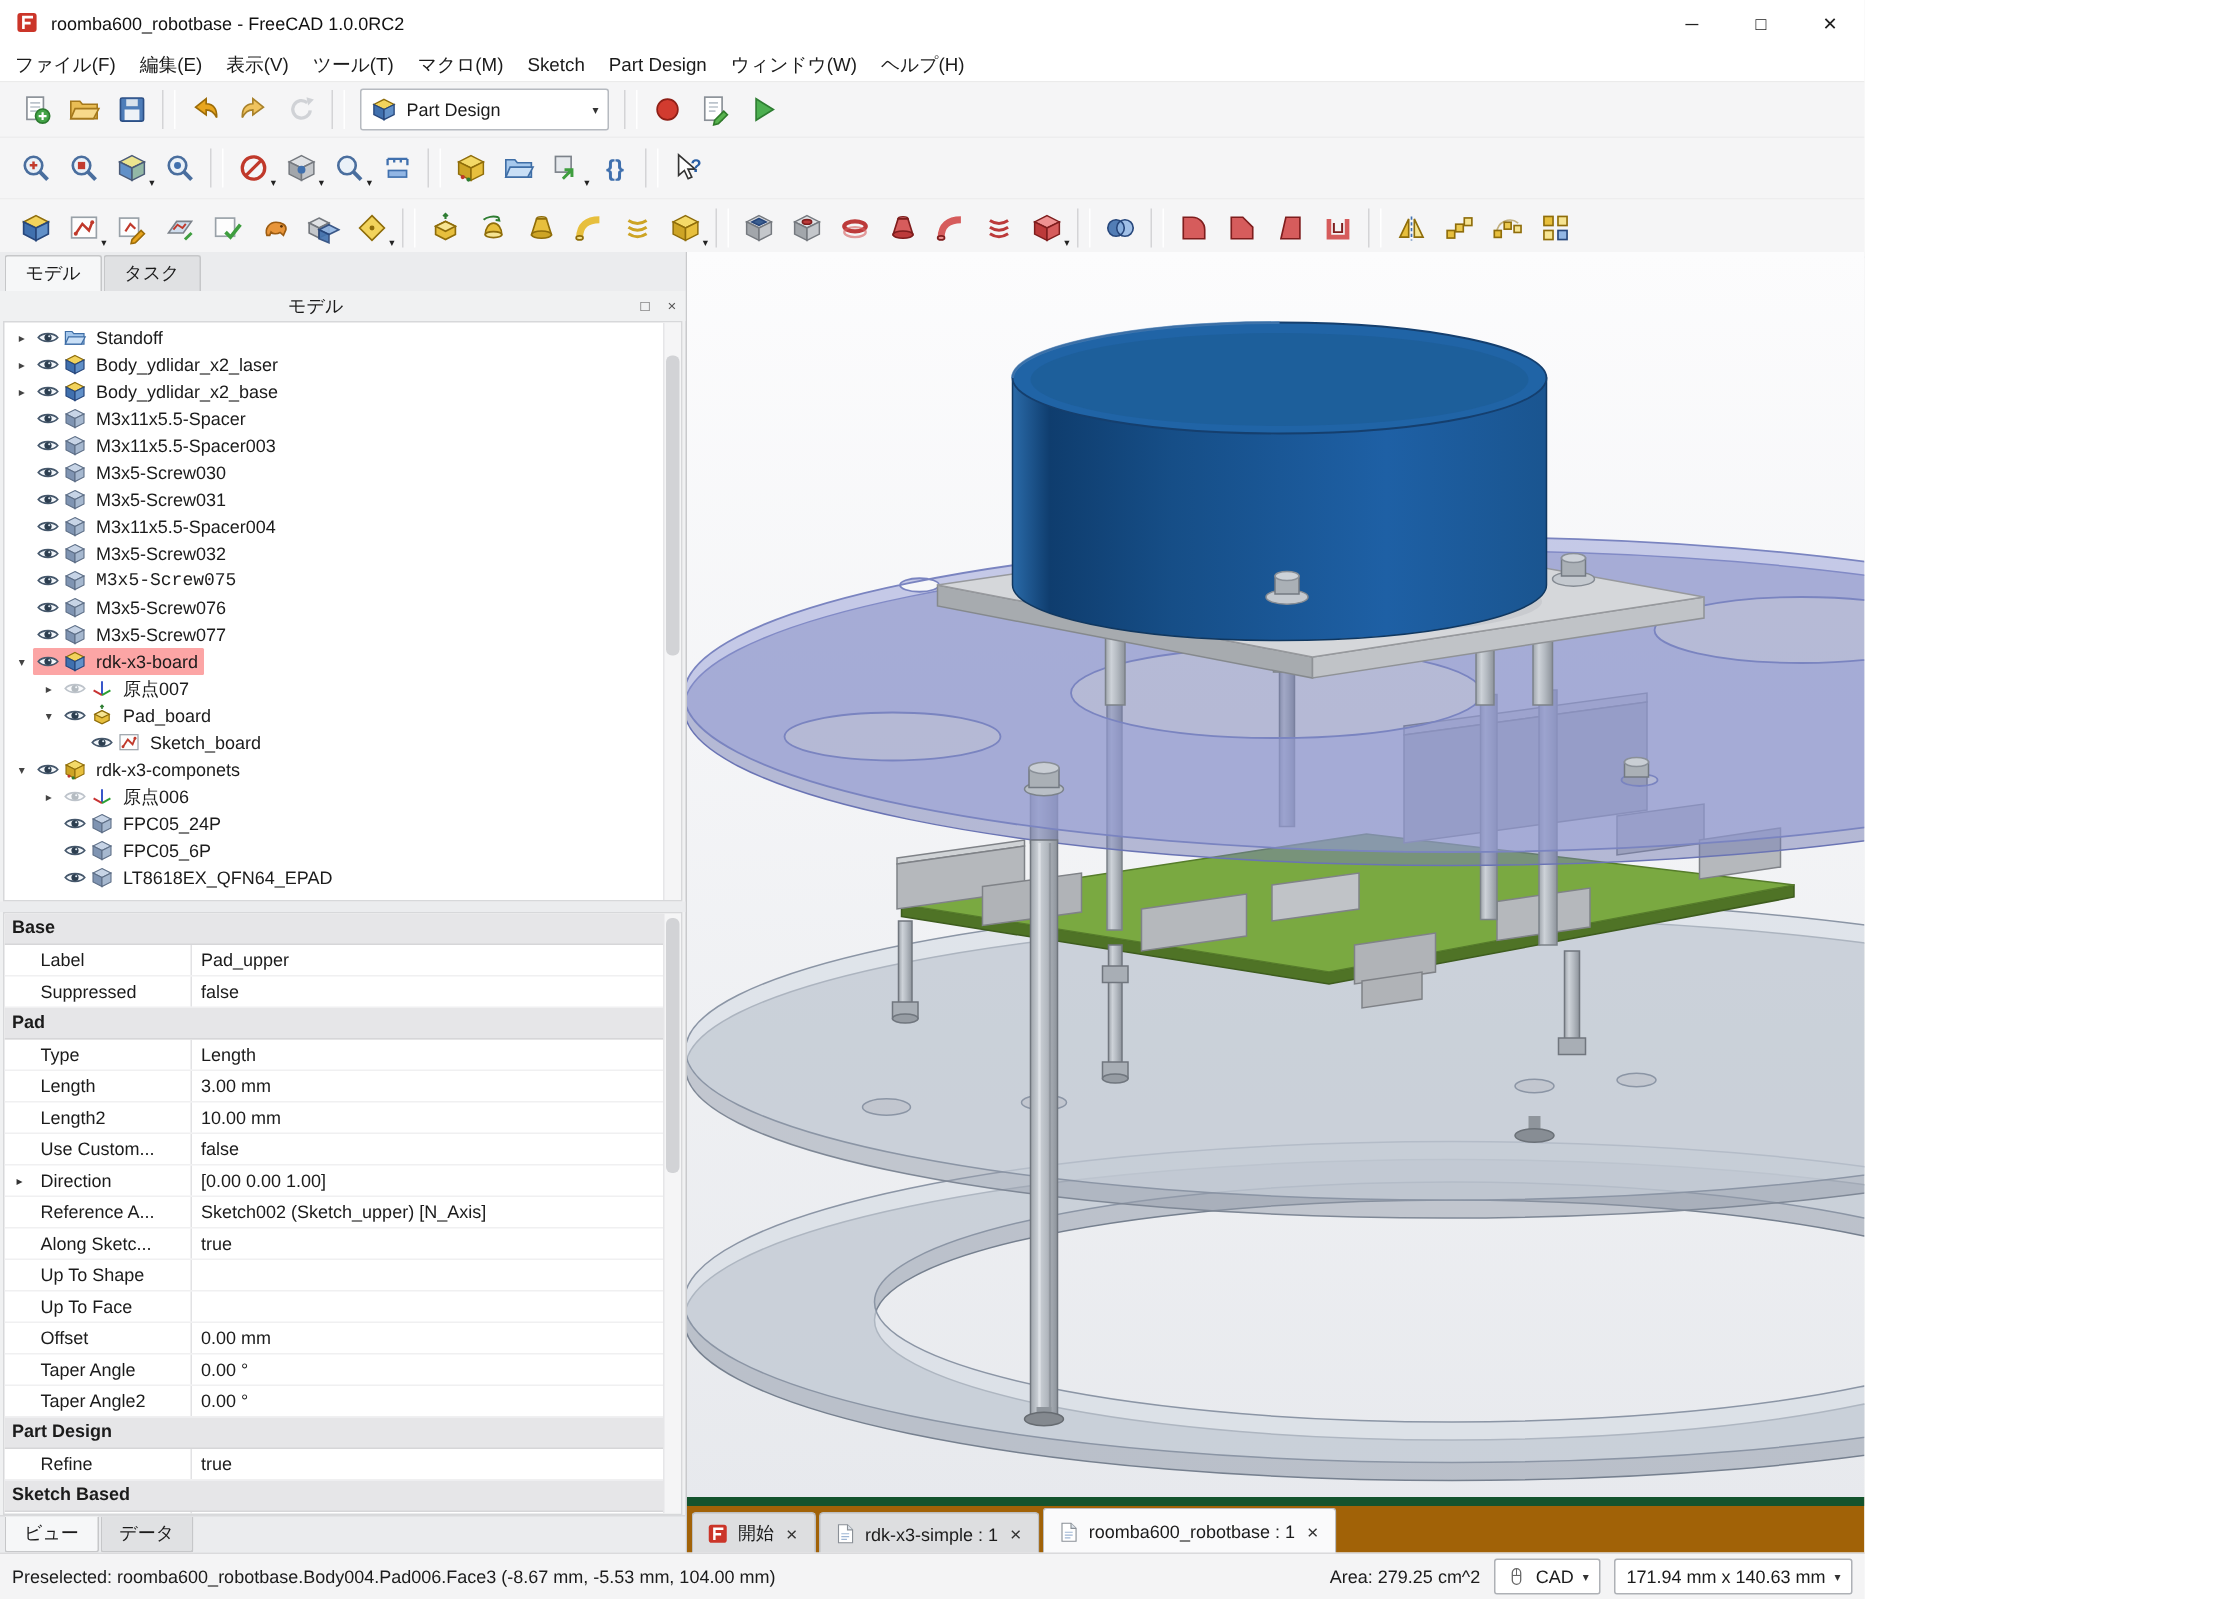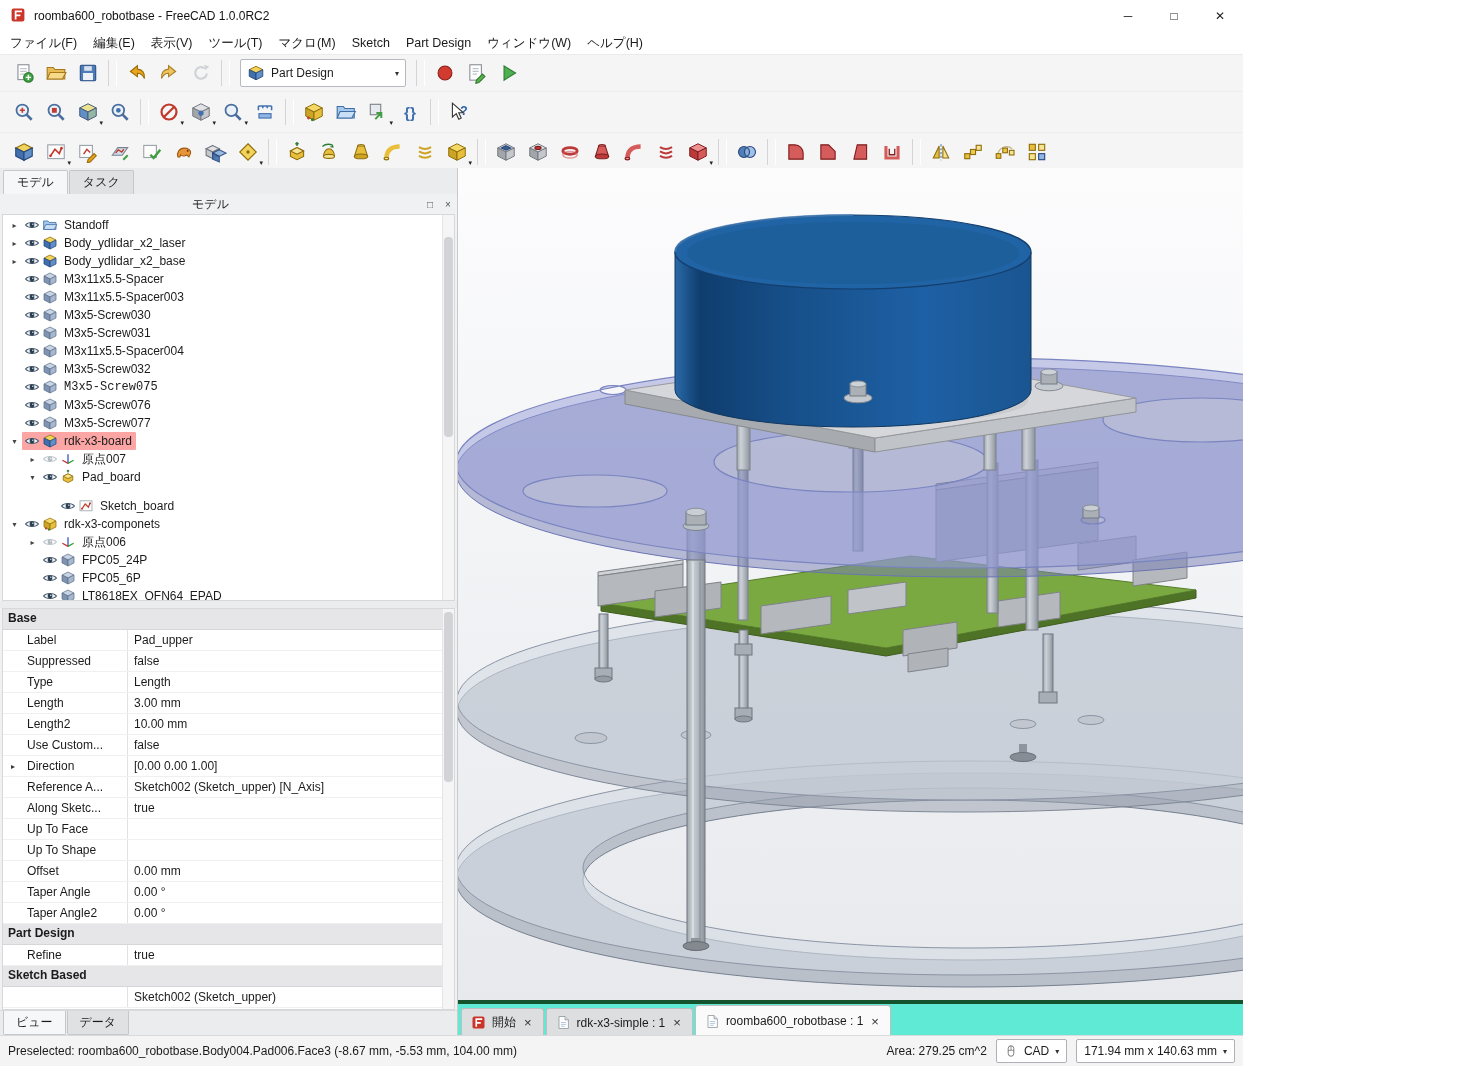--- a/index.html
+++ b/index.html
@@ -62,21 +62,21 @@
   .pl .pexp{position:absolute;left:8px;font-size:8px;color:#333;}
   .pv{flex:1;display:flex;align-items:center;padding-left:6px;overflow:hidden;white-space:nowrap;}
 
   .bottom-tabs{height:25px;display:flex;align-items:flex-start;padding-left:3px;background:#ebecee;border-top:1px solid #d9dadc;gap:1px;flex:none;}
   .btab{padding:3px 12px;border:1px solid #c6c7c9;border-top:none;background:#e0e1e3;border-radius:0 0 2px 2px;}
   .btab.active{background:#f6f7f8;}
 
   
   .viewport{flex:1;position:relative;background:#eceef0;overflow:hidden;}
   #scene{position:absolute;top:0;left:0;display:block;}
-  .doc-tabs{position:absolute;left:0;right:0;bottom:0;height:32px;background:#5eead4;border-top:4px solid #14532d;display:flex;align-items:flex-end;padding-left:3px;}
+  .doc-tabs{position:absolute;left:0;right:0;bottom:0;height:32px;background:#a16207;border-top:6px solid #14532d;display:flex;align-items:flex-end;padding-left:3px;}
   .dtab{display:flex;align-items:center;height:27px;padding:0 9px;border:1px solid #bdbec0;border-bottom:none;background:#dddee0;margin-right:2px;border-radius:3px 3px 0 0;}
   .dtab.active{background:#fafafb;height:30px;}
   .dtab .dlabel{margin:0 6px;}
   .dtab .dclose{color:#333;font-size:13px;padding:0 2px;}
 
   
   .statusbar{position:absolute;left:0;right:0;bottom:0;height:30px;background:#f4f4f5;border-top:1px solid #dadadc;display:flex;align-items:center;padding:0 8px;}
   .sb-right{margin-left:auto;display:flex;align-items:center;gap:9px;}
   .sb-combo{display:flex;align-items:center;border:1px solid #aeb1b6;background:#fff;height:22px;padding:0 7px;border-radius:2px;gap:6px;}
   .sb-combo .dd{font-size:8px;color:#333;}
@@ -902,21 +902,21 @@
                 <span class="ticon">
                   <svg width="16" height="16" viewBox="0 0 20 20" aria-hidden="true">
                     <polygon points="4,9 10,6 16,9 16,14 10,17 4,14" fill="#e7bf3d" stroke="#8f6d0a"></polygon>
                     <polygon points="4,9 10,6 16,9 10,12" fill="#f6e492" stroke="#8f6d0a"></polygon>
                     <path d="M10 4.5 V1.5 M8.6 2.9 L10 1.5 l1.4 1.4" stroke="#2e7d32" stroke-width="1.3" fill="none"></path>
                   </svg>
                 </span>
                 <span class="tl">Pad_board</span>
               </span>
             </div>
-            <div class="tree-row" style="padding-left: 40px; margin-top: 11px;">
+            <div class="tree-row" style="padding-left: 40px;">
               <span class="tw"></span>
               <span class="hl">
                 <span class="teye">
                   <svg width="16" height="16" viewBox="0 0 16 16" style="">
                     <path d="M1.5 8 C4.2 4.6 11.8 4.6 14.5 8 C11.8 11.4 4.2 11.4 1.5 8 Z" fill="#f2f6fa" stroke="#45576b" stroke-width="1.1"></path>
                     <circle cx="8" cy="8" r="2.4" fill="#2c3e50"></circle>
                     <circle cx="8.8" cy="7.2" r=".7" fill="#dfe9f2"></circle>
                   </svg>
                 </span>
                 <span class="ticon">
@@ -1046,20 +1046,21 @@
                 <span>Label</span>
               </div>
               <div class="pv">Pad_upper</div>
             </div>
             <div class="prop-row">
               <div class="pl">
                 <span>Suppressed</span>
               </div>
               <div class="pv">false</div>
             </div>
+            <div class="prop-section">Pad</div>
             <div class="prop-row">
               <div class="pl">
                 <span>Type</span>
               </div>
               <div class="pv">Length</div>
             </div>
             <div class="prop-row">
               <div class="pl">
                 <span>Length</span>
               </div>
@@ -1091,27 +1092,27 @@
               <div class="pv">Sketch002 (Sketch_upper) [N_Axis]</div>
             </div>
             <div class="prop-row">
               <div class="pl">
                 <span>Along Sketc...</span>
               </div>
               <div class="pv">true</div>
             </div>
             <div class="prop-row">
               <div class="pl">
+                <span>Up To Shape</span>
+              </div>
+              <div class="pv"></div>
+            </div>
+            <div class="prop-row">
+              <div class="pl">
                 <span>Up To Face</span>
-              </div>
-              <div class="pv"></div>
-            </div>
-            <div class="prop-row">
-              <div class="pl">
-                <span>Up To Shape</span>
               </div>
               <div class="pv"></div>
             </div>
             <div class="prop-row">
               <div class="pl">
                 <span>Offset</span>
               </div>
               <div class="pv">0.00 mm</div>
             </div>
             <div class="prop-row">

